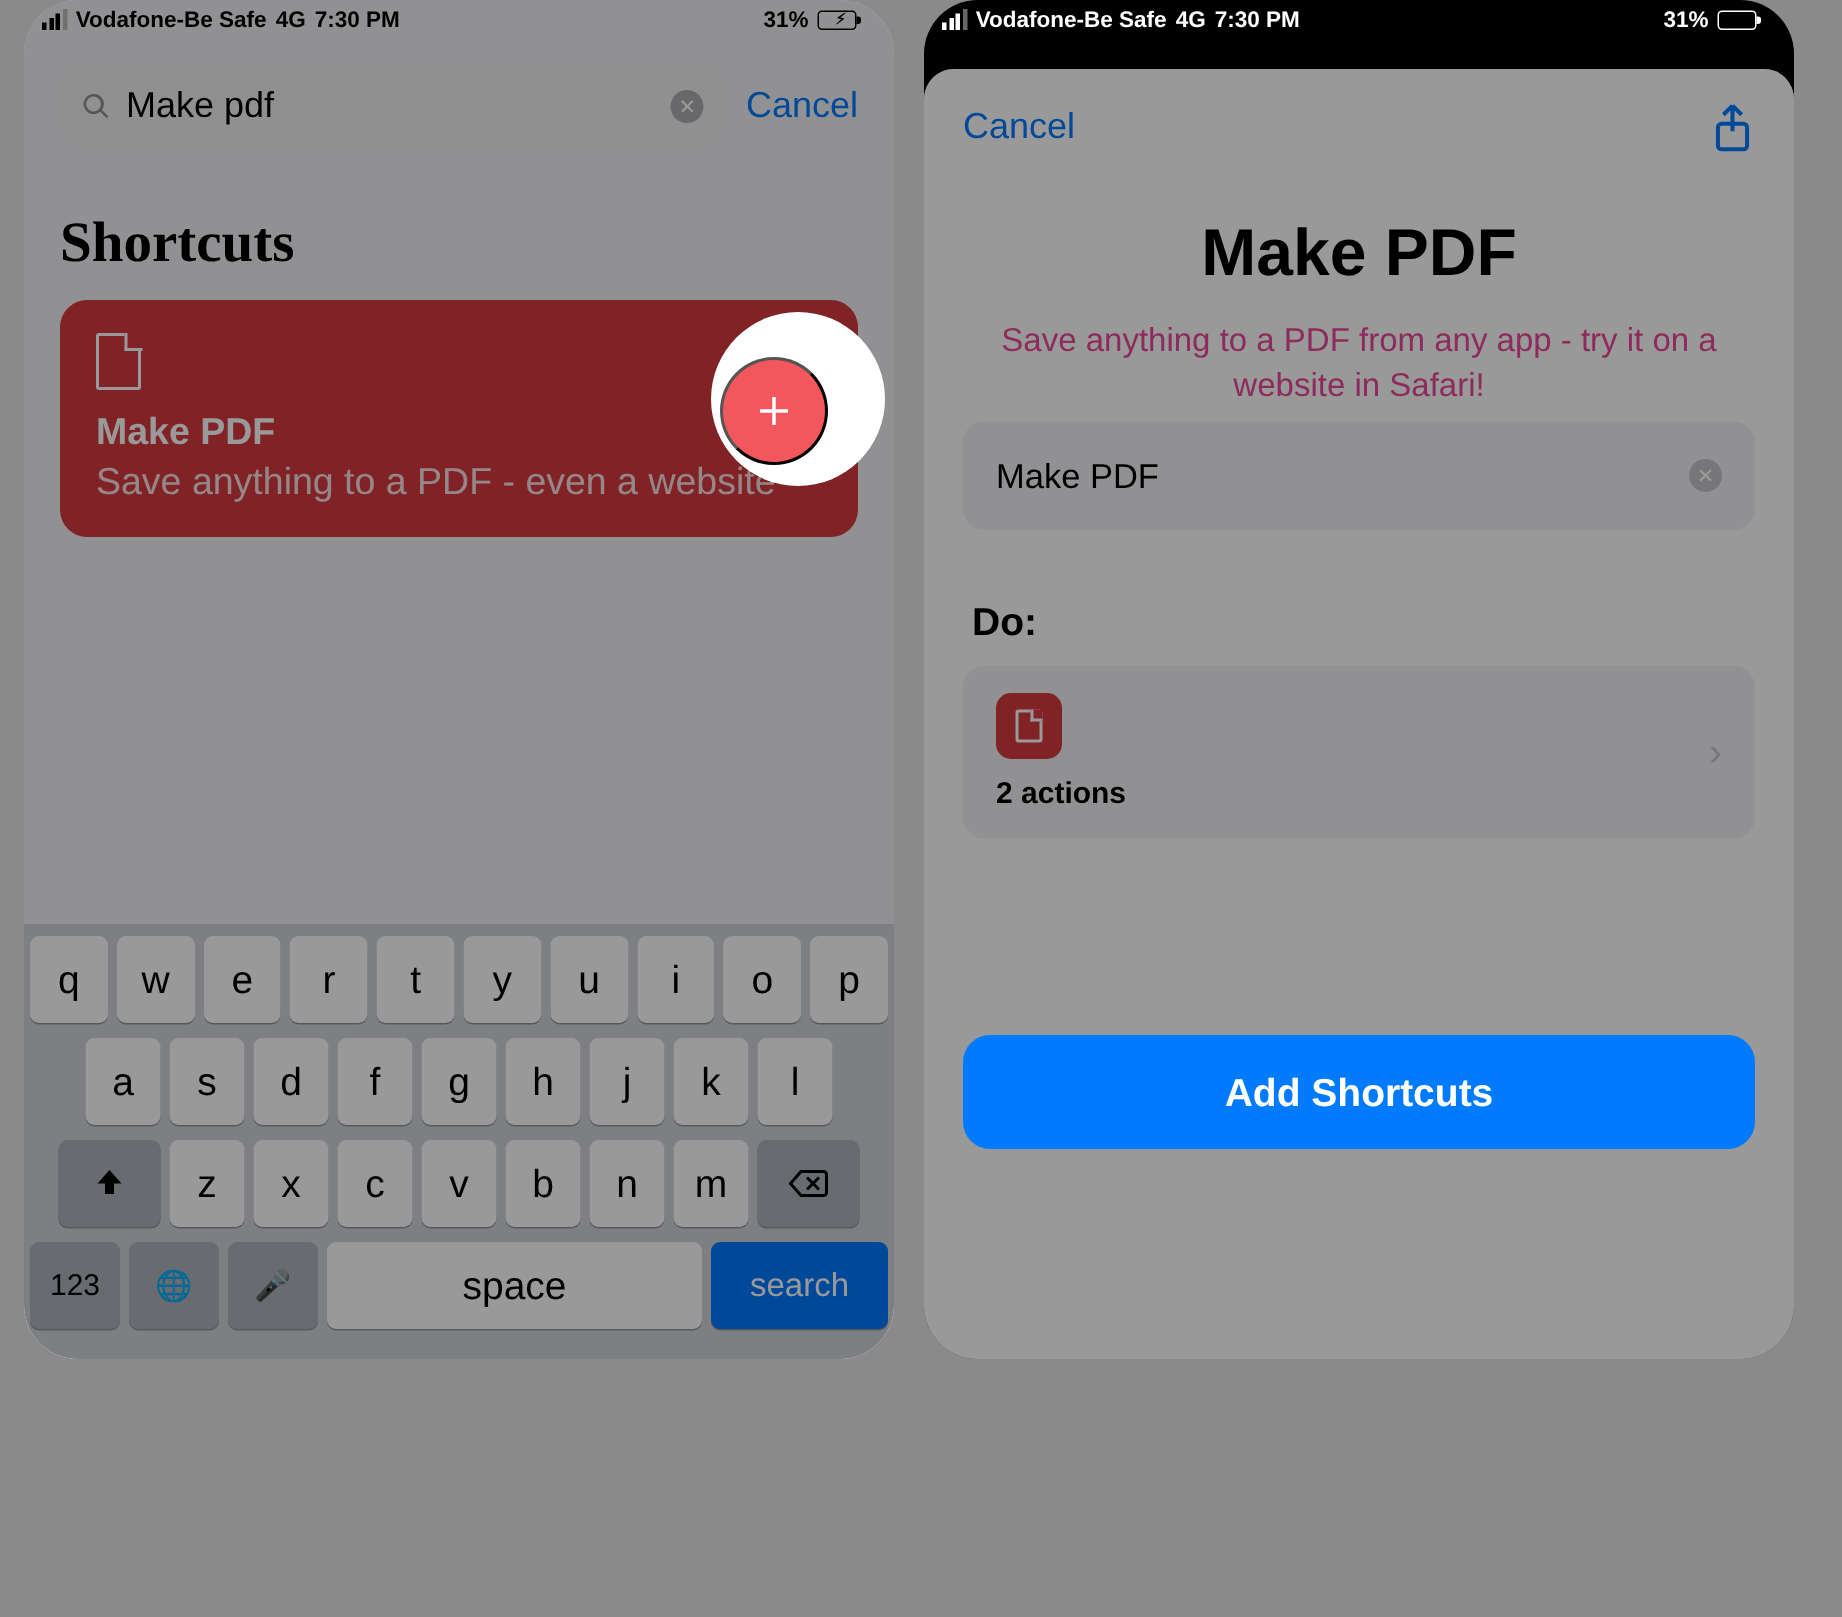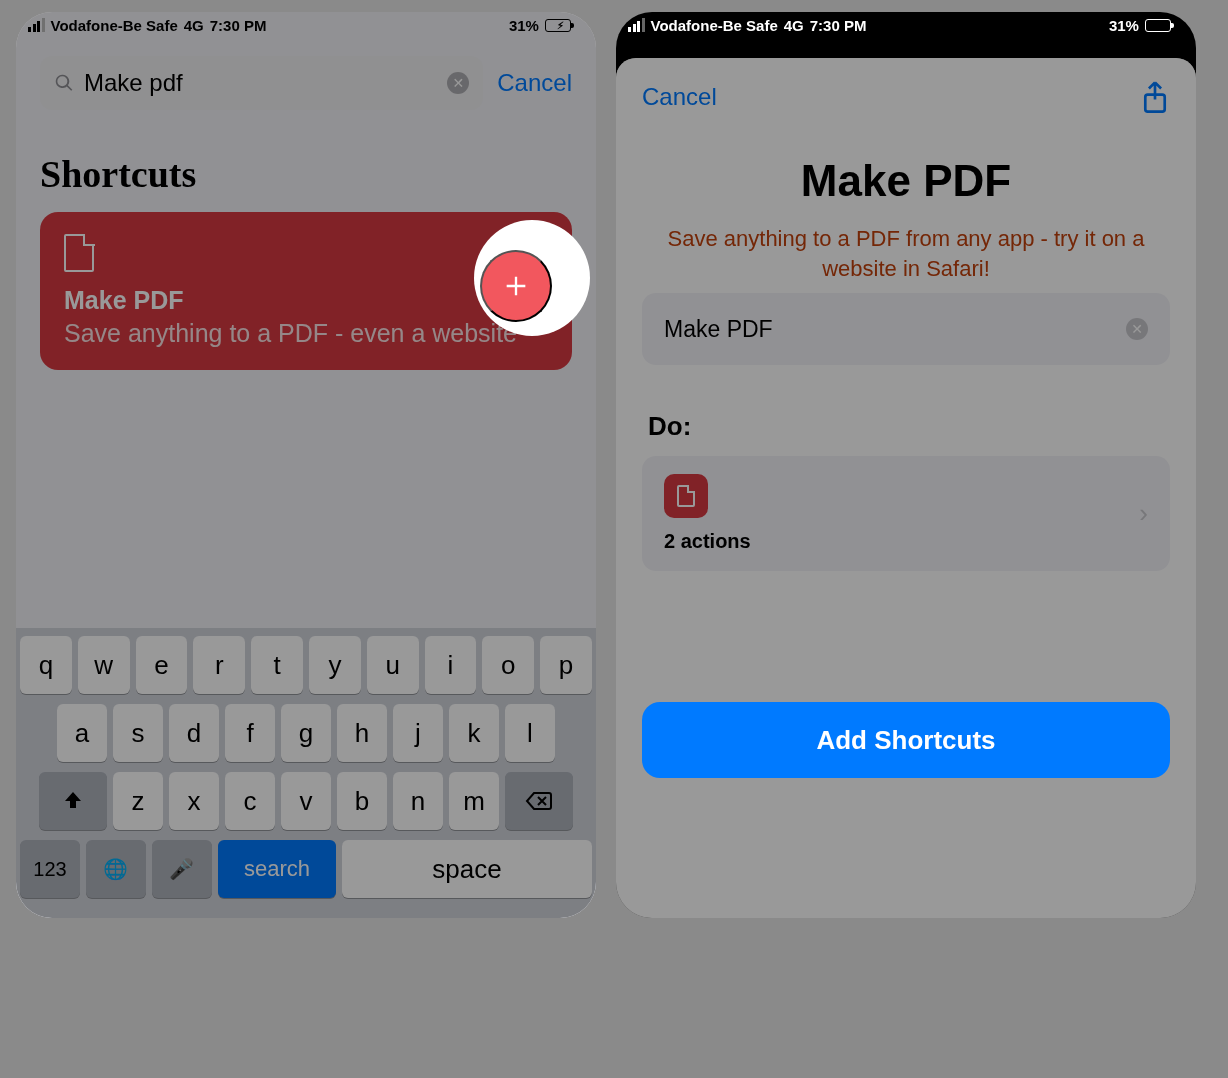--- a/index.html
+++ b/index.html
@@ -13,21 +13,20 @@
     padding: 0;
     overflow: hidden;
   }
   .phone {
     position: relative;
     width: 580px;
     height: 906px;
     background: #f2f2f7;
     border-radius: 36px;
     overflow: hidden;
-    margin-top: 12px;
   }
   .dim-overlay {
     position: absolute;
     inset: 0;
     background: rgba(0,0,0,0.40);
     pointer-events: none;
     z-index: 50;
   }
   
   .status-bar {
@@ -149,21 +148,21 @@
     display:flex; align-items:center; justify-content:space-between;
     padding:22px 26px 8px;
   }
   .sheet-cancel{ color:#007aff; font-size:24px; background:none;border:none;}
   .share-btn{ width:30px; height:34px; background:none;border:none;}
   .share-btn svg{ width:100%; height:100%; stroke:#007aff; fill:none; stroke-width:2.2;}
   .hero{
     text-align:center; padding: 34px 40px 10px;
   }
   .hero-title{ font-size:44px; font-weight:800;}
-  .hero-sub{ font-size:22px; color:#c2410c; margin-top:18px; line-height:1.35;}
+  .hero-sub{ font-size:22px; color:#ec4899; margin-top:18px; line-height:1.35;}
   .section-label{ font-size:26px; font-weight:700; padding:46px 32px 14px;}
   .input-row{
     margin:0 26px; background:#f2f2f7; border-radius:14px;
     height:72px; display:flex; align-items:center; padding:0 22px;
     justify-content:space-between;
   }
   .input-row-text{ font-size:23px;}
   .row-clear{ width:22px;height:22px;border-radius:50%;background:#c7c7cc;border:none;display:flex;align-items:center;justify-content:center;color:#fff;font-size:14px;}
   .action-row{
     margin:0 26px; background:#f2f2f7; border-radius:14px;
@@ -275,22 +274,22 @@
         <svg width="28" height="22" viewBox="0 0 28 22" fill="none" stroke="#000" stroke-width="2">
             <path d="M9 3h15a2 2 0 012 2v12a2 2 0 01-2 2H9l-7-8 7-8z"></path>
             <path d="M13 7l8 8M21 7l-8 8"></path>
           </svg>
       </button>
     </div>
     <div class="krow krow4">
       <button class="key key-dark key-123">123</button>
       <button class="key key-dark key-globe">🌐</button>
       <button class="key key-dark key-mic">🎤</button>
+      <button class="key key-space">space</button>
       <button class="key key-search">search</button>
-      <button class="key key-space">space</button>
     </div>
   </div>
 
   <div class="dim-overlay"></div>
   <div class="spotlight">
     <button class="plus-badge">
       <svg viewBox="0 0 24 24">
           <path d="M11 4h2v7h7v2h-7v7h-2v-7H4v-2h7z"></path>
         </svg>
     </button>

